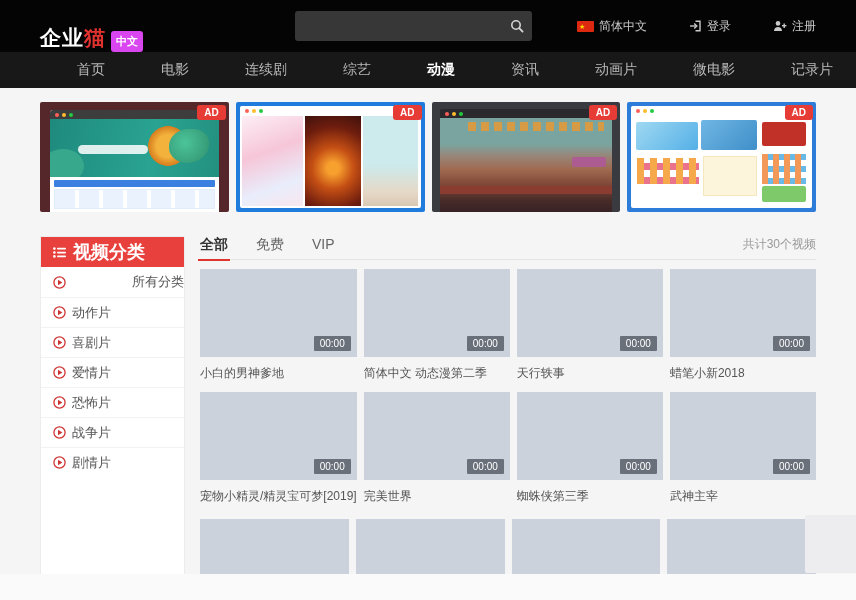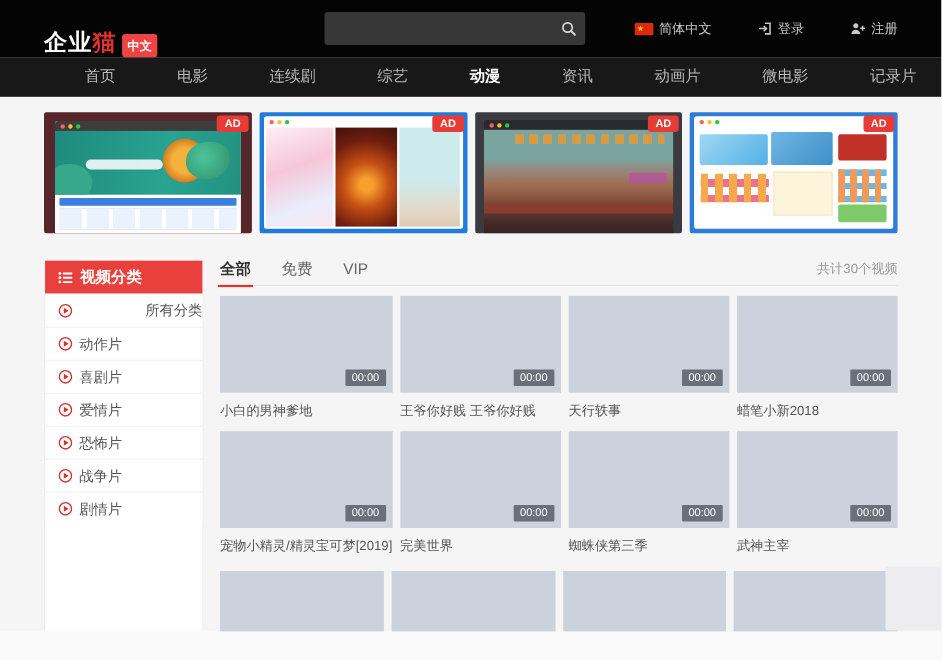--- a/index.html
+++ b/index.html
@@ -5,21 +5,21 @@
   * { margin:0; padding:0; box-sizing:border-box; }
   html,body { width:856px; height:600px; }
   body { font-family:"Liberation Sans","DejaVu Sans",sans-serif; background:#f5f5f6; }
   .page { position:relative; width:856px; height:600px; overflow:hidden; background:#f5f5f6; }
 
   
   .top-header { position:relative; height:52px; background:#040404; }
   .logo { position:absolute; left:40px; top:0; height:52px; display:flex; align-items:flex-end; font-size:21px; font-weight:bold; letter-spacing:1px; }
   .logo .lg-white { color:#ffffff; }
   .logo .lg-red { color:#e0322e; }
-  .logo .lg-badge { margin-left:5px; background:#ef4444; color:#fff; font-size:11px; font-weight:bold; padding:3px 5px; border-radius:3px; letter-spacing:0; }
+  .logo .lg-badge { margin-left:5px; background:#d946ef; color:#fff; font-size:11px; font-weight:bold; padding:3px 5px; border-radius:3px; letter-spacing:0; }
   .search-box { position:absolute; left:295px; top:11px; width:237px; height:30px; background:#373737; border-radius:3px; display:flex; align-items:center; }
   .search-box input { flex:1; height:100%; background:transparent; border:none; outline:none; color:#ddd; font-size:13px; padding:0 10px; }
   .search-btn { width:30px; height:30px; border:none; background:transparent; cursor:pointer; display:flex; align-items:center; justify-content:center; }
   .user-area { position:absolute; right:40px; top:0; height:52px; display:flex; align-items:center; gap:20px; color:#c9c9c9; font-size:12px; }
   .user-item { display:flex; align-items:center; gap:5px; cursor:pointer;margin-left:22px; }
   .flag { width:17px; height:11px; background:#de2910; display:inline-flex; align-items:flex-start; justify-content:flex-start; color:#ffde00; font-size:7px; line-height:11px; padding-left:2px; border-radius:1px; }
 
   
   .nav-bar { height:36px; background:#181818; display:flex; align-items:center; padding-left:55px; }
   .nav-item { color:#b9b9b9; font-size:14px; margin-right:34px; cursor:pointer; white-space:nowrap;margin-left:22px; }
@@ -73,21 +73,21 @@
   .banner-4 .iconrow1 { position:absolute; left:6px; top:52px; width:62px; height:26px;
       background:repeating-linear-gradient(90deg,#f59b2c 0 7px,transparent 7px 13px),repeating-linear-gradient(0deg,#e85a7a 0 7px,transparent 7px 14px); opacity:.85; }
   .banner-4 .iconrow2 { position:absolute; right:6px; top:48px; width:44px; height:30px;
       background:repeating-linear-gradient(90deg,#ef7f30 0 6px,transparent 6px 11px),repeating-linear-gradient(0deg,#43a8e0 0 6px,transparent 6px 12px); opacity:.8; }
   .banner-4 .feed { position:absolute; left:72px; top:50px; width:54px; height:40px; background:#fdf4dc; border:1px solid #f4e6bd; }
   .banner-4 .greenblk { position:absolute; right:6px; bottom:6px; width:44px; height:16px; background:#7ec96a; border-radius:2px; }
 
   
   .content { display:flex; gap:15px; margin:24px 40px 0 40px; align-items:flex-start; }
   .sidebar { width:145px; background:#ffffff; border:1px solid #ececec; min-height:341px; }
-  .sidebar-header { height:30px; background:#e8403c; color:#fff; font-size:14px; font-weight:bold; display:flex; align-items:center; gap:7px; padding-left:12px; }
+  .sidebar-header { height:30px; background:#e8403c; color:#fff; font-size:18px; font-weight:bold; display:flex; align-items:center; gap:7px; padding-left:12px; }
   .side-item { height:30px; display:flex; align-items:center; gap:6px; padding-left:12px; font-size:13px; color:#555; border-top:1px solid #f2f2f2; cursor:pointer; background:#fff; }
   .side-item:first-of-type { border-top:none;justify-content:space-between; }
   .play-ico { display:inline-flex; flex:0 0 auto; }
 
   .main { flex:1; min-width:0; }
   .tab-bar { display:flex; align-items:flex-start; border-bottom:1px solid #e4e4e4; height:24px; position:relative; }
   .tab { font-size:14px; color:#666; margin-right:28px; padding-bottom:6px; position:relative; cursor:pointer; }
   .tab.active { color:#333; font-weight:bold; }
   .tab.active::after { content:""; position:absolute; left:-2px; right:-2px; bottom:-1px; height:2px; background:#e0352f; }
   .video-count { margin-left:auto; font-size:12px; color:#999; padding-bottom:6px; }
@@ -369,21 +369,21 @@
             <div class="vthumb">
               <span class="duration">00:00</span>
             </div>
             <div class="vtitle">小白的男神爹地</div>
           </div>
 
           <div class="video-card">
             <div class="vthumb">
               <span class="duration">00:00</span>
             </div>
-            <div class="vtitle">王爷你好贱 王爷你好贱</div>
+            <div class="vtitle">简体中文 动态漫第二季</div>
           </div>
 
           <div class="video-card">
             <div class="vthumb">
               <span class="duration">00:00</span>
             </div>
             <div class="vtitle">天行轶事</div>
           </div>
 
           <div class="video-card">

